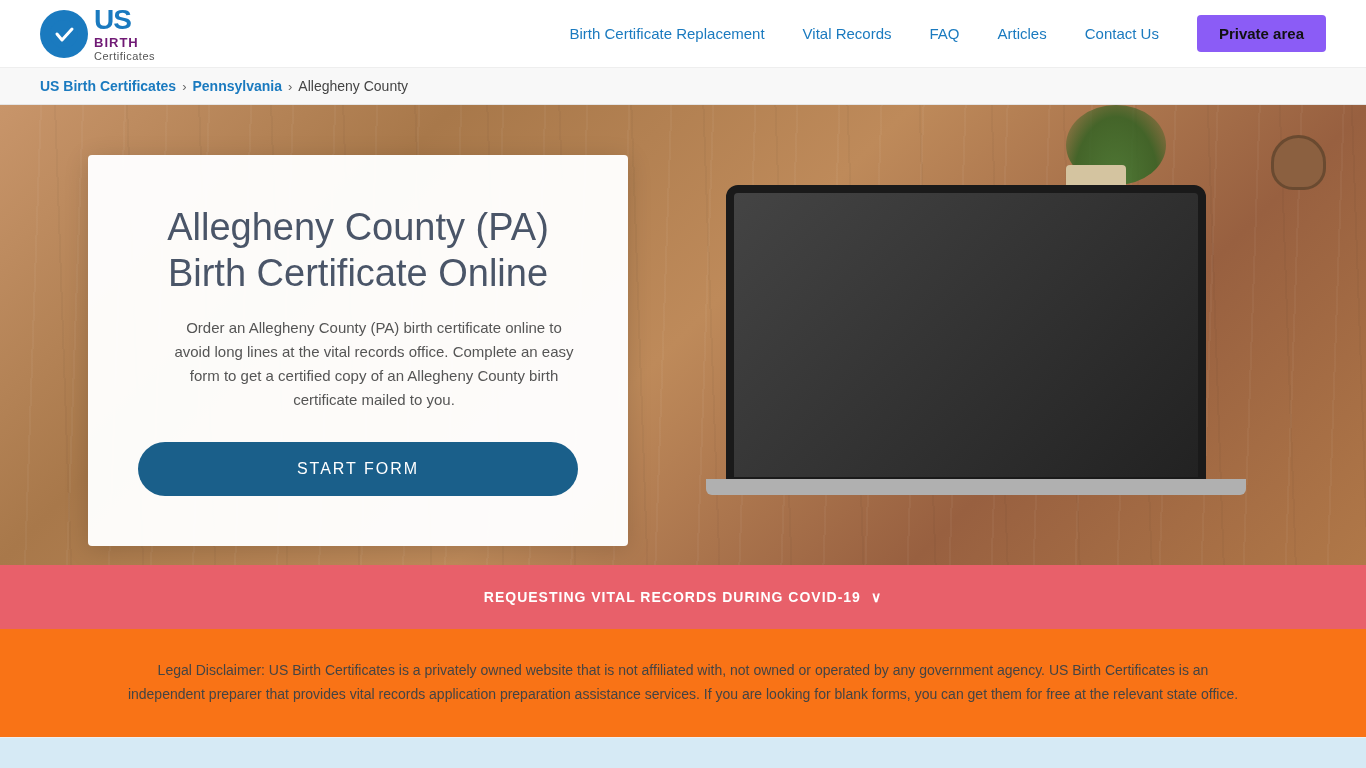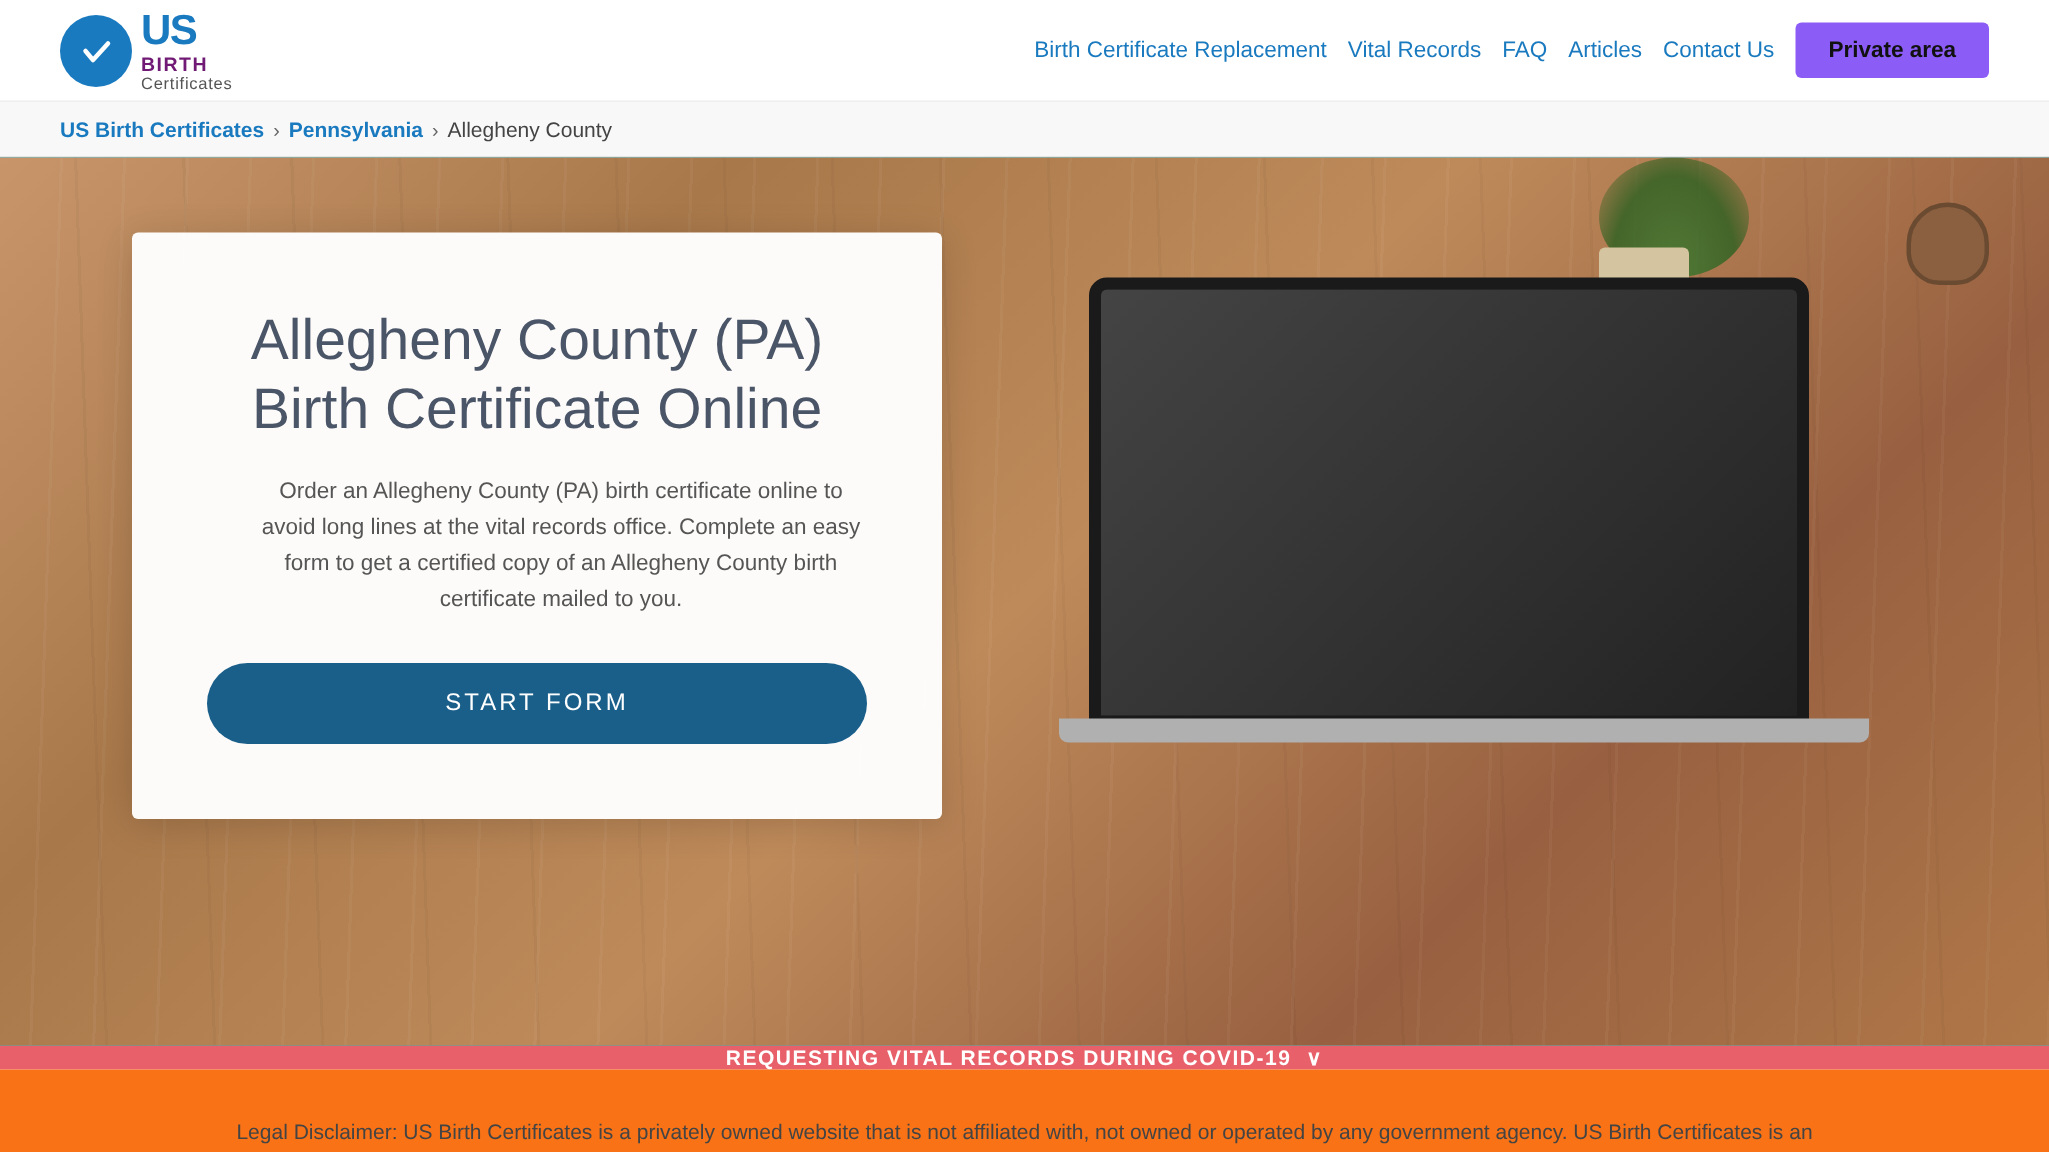--- a/index.html
+++ b/index.html
@@ -51,21 +51,21 @@
       letter-spacing: 1px;
     }
     .logo-text .certs {
       font-size: 11px;
       color: #555;
       letter-spacing: 0.5px;
     }
     nav {
       display: flex;
       align-items: center;
-      gap: 14px;
+      gap: 38px;
     }
     nav a {
       text-decoration: none;
       color: #1a7abf;
       font-size: 15px;
       font-weight: 500;
     }
     .private-area-btn {
       background: #8b5cf6;
       color: #111;
@@ -98,22 +98,22 @@
       font-size: 13px;
     }
     .breadcrumb .current {
       color: #444;
     }
 
     
     .hero {
       position: relative;
       width: 100%;
-      height: 592px;
-      background: #0f766e;
+      height: 460px;
+      background: #fde047;
       overflow: hidden;
     }
     
     .hero-laptop {
       position: absolute;
       right: 80px;
       top: 40px;
       width: 620px;
       height: 420px;
       display: flex;
@@ -174,21 +174,21 @@
       font-size: 16px;
       font-weight: 400;
       letter-spacing: 2px;
       cursor: pointer;
       text-align: center;
     }
 
     
     .covid-banner {
       background: #e8606a;
-      padding: 0;
+      padding: 24px;
       display: flex;
       align-items: center;
       justify-content: center;
       gap: 10px;
       cursor: pointer;
     }
     .covid-banner span {
       color: #fff;
       font-size: 14px;
       font-weight: 700;

